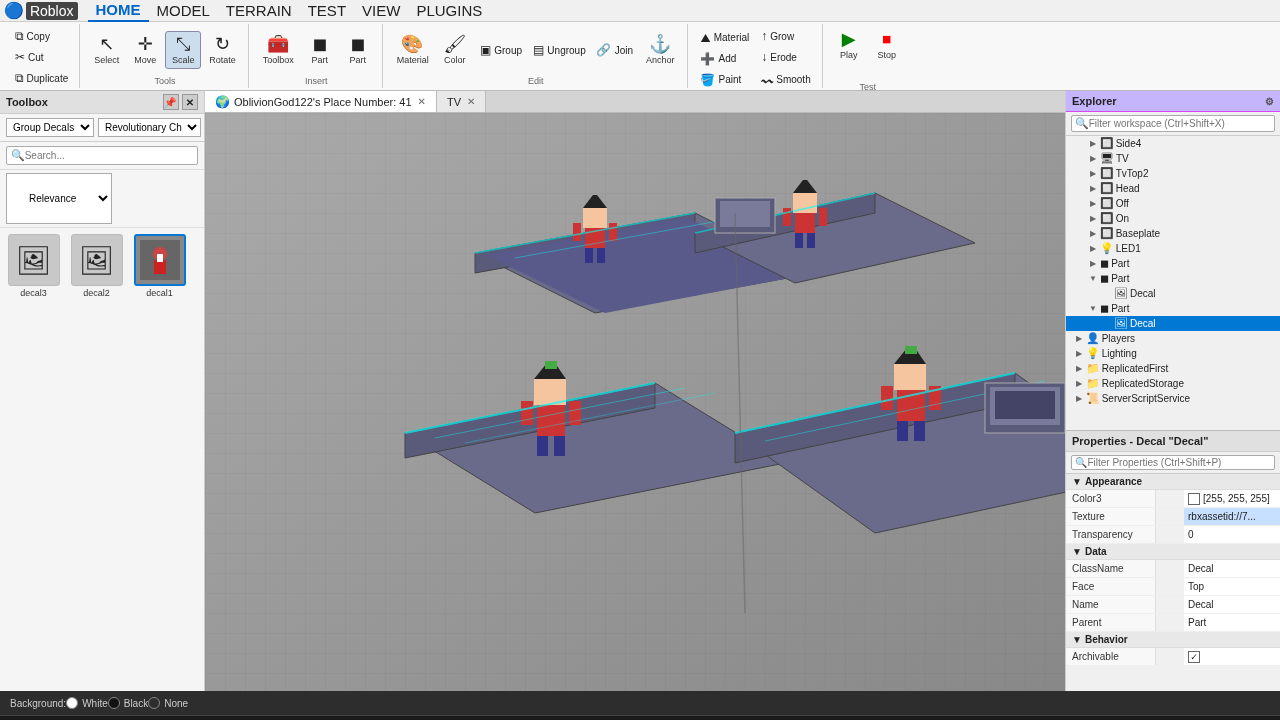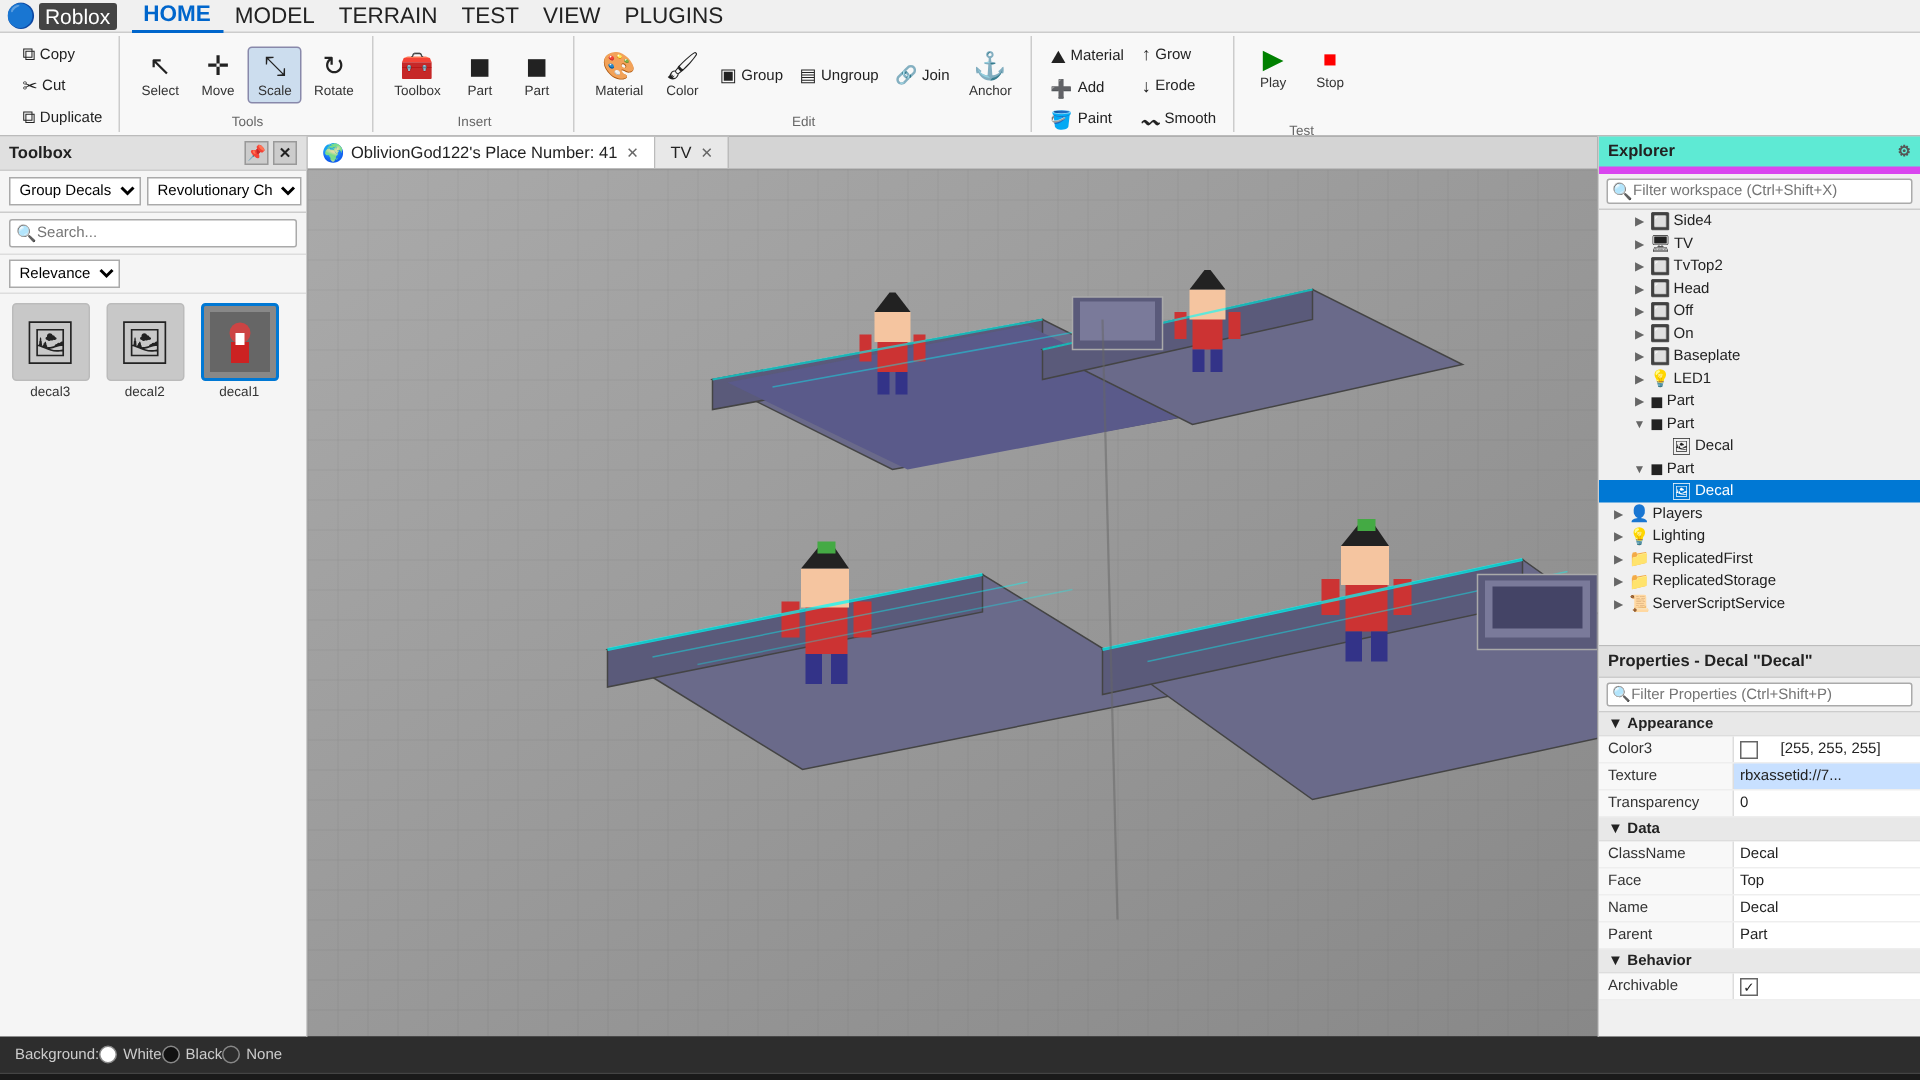--- a/index.html
+++ b/index.html
@@ -149,21 +149,21 @@
       outline: none;
       flex: 1;
       font-size: 10px;
     }
     #toolbox-relevance {
       padding: 3px 6px;
       border-bottom: 1px solid #ddd;
     }
     .relevance-select {
       font-size: 10px;
-      padding: 2px;
+      padding: 18px;
       border: 1px solid #aaa;
       background: white;
     }
     #toolbox-items {
       display: flex;
       flex-wrap: wrap;
       padding: 6px;
       gap: 8px;
       overflow-y: auto;
     }
@@ -281,25 +281,25 @@
     }
 
     
     #explorer {
       flex: 1;
       display: flex;
       flex-direction: column;
       border-bottom: 1px solid #bbb;
     }
     #explorer-header {
-      background: #5eead4;
+      background: #c4b5fd;
       padding: 4px 6px;
       font-size: 11px;
       font-weight: bold;
-      border-bottom: 5px solid #d946ef;
+      border-bottom: 1px solid #d946ef;
       display: flex;
       justify-content: space-between;
       align-items: center;
     }
     #explorer-search {
       padding: 3px 5px;
       border-bottom: 1px solid #ccc;
     }
     .explorer-search-inner {
       display: flex;
@@ -395,21 +395,22 @@
       flex-shrink: 0;
       display: flex;
       align-items: center;
     }
     .prop-value {
       flex: 1;
       padding: 2px 4px;
       background: white;
       display: flex;
       align-items: center;
-      gap: 15px;
+      gap: 3px;
+      margin-left: 28px;
     }
     .prop-value.highlighted { background: #c8e0ff; }
     .color-swatch {
       width: 12px; height: 12px;
       border: 1px solid #666;
       display: inline-block;
       flex-shrink: 0;
     }
     .checkbox-check {
       width: 12px; height: 12px;

